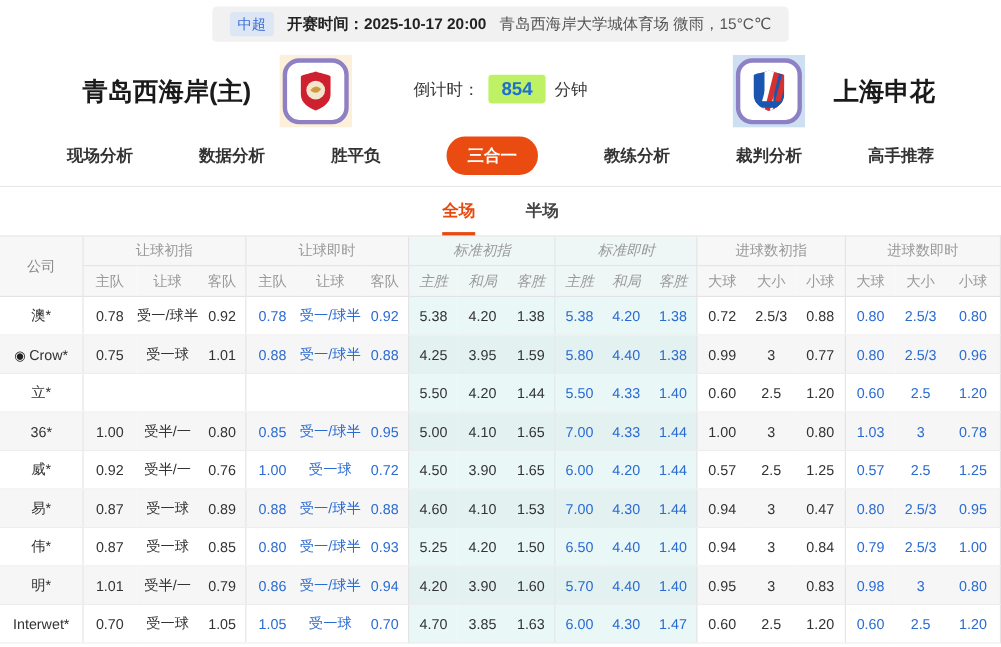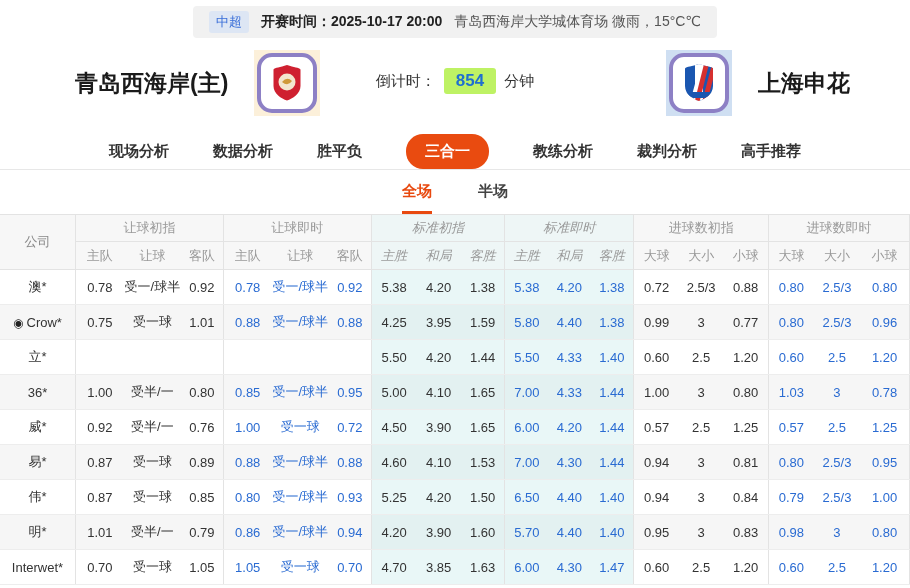--- a/index.html
+++ b/index.html
@@ -15,21 +15,21 @@
 
   
   .match-header { position:relative; display:flex; align-items:center; justify-content:space-between; padding:14px 60px 10px 75px; height:86px; }
   .team { display:flex; align-items:center; gap:26px; }
   .team-name { font-size:23px; font-weight:bold; color:#1a1a1a; }
   .logo { width:66px; height:66px; display:block; }
   .countdown { position:absolute; left:0; right:0; top:0; bottom:0; display:flex; align-items:center; justify-content:center; gap:8px; font-size:15px; color:#333; pointer-events:none; }
   .countdown-value { background:#bef264; border-radius:3px; padding:3px 12px; color:#1f6fd0; font-weight:bold; font-size:17px; }
 
   
-  .nav { display:flex; justify-content:center; align-items:flex-end; gap:44px; height:46px; border-bottom:1px solid #e7e7e7; }
+  .nav { display:flex; justify-content:center; align-items:flex-start; gap:60px; height:46px; border-bottom:1px solid #e7e7e7; }
   .nav-tab { font-size:15px; font-weight:bold; color:#333; cursor:pointer; padding:8px 0; }
   .nav-tab.active { background:#e94b10; color:#fff; border-radius:17px; padding:8px 19px; }
 
   
   .subtabs { display:flex; justify-content:center; gap:46px; height:44px; align-items:flex-end; }
   .subtab { font-size:15px; font-weight:bold; color:#444; padding-bottom:10px; cursor:pointer; border-bottom:3px solid transparent;font-family:Liberation Mono, monospace; }
   .subtab.active { color:#e8490f; border-bottom-color:#e8490f; }
 
   
   table { width:100%; border-collapse:collapse; table-layout:fixed; font-size:13px; }
@@ -283,21 +283,21 @@
           <td class=" live">受一/球半</td>
           <td class=" live">0.88</td>
           <td class="gstart tint">4.60</td>
           <td class=" tint">4.10</td>
           <td class=" tint">1.53</td>
           <td class="gstart tint live">7.00</td>
           <td class=" tint live">4.30</td>
           <td class=" tint live">1.44</td>
           <td class="gstart">0.94</td>
           <td class="">3</td>
-          <td class="">0.81</td>
+          <td class="">0.47</td>
           <td class="gstart live">0.80</td>
           <td class=" live">2.5/3</td>
           <td class=" live gend">0.95</td>
         </tr>
         <tr>
           <td class="company-cell">伟*</td>
           <td class="gstart">0.87</td>
           <td class="">受一球</td>
           <td class="">0.85</td>
           <td class="gstart live">0.80</td>

